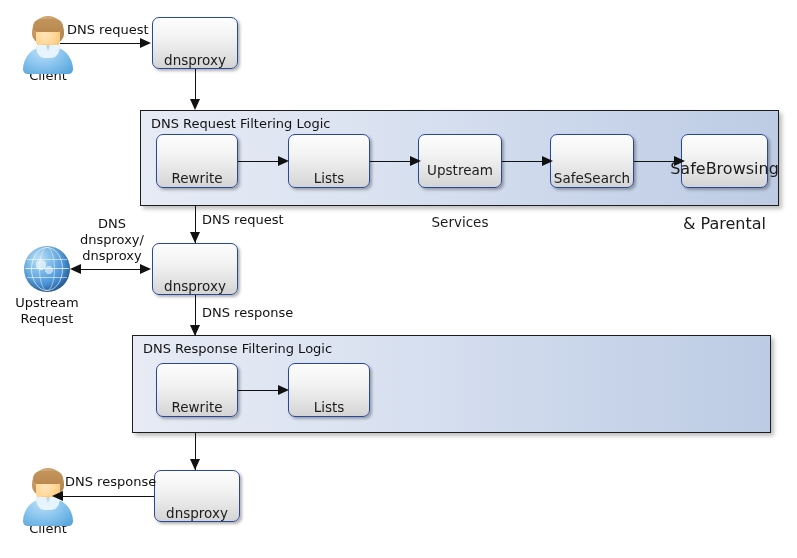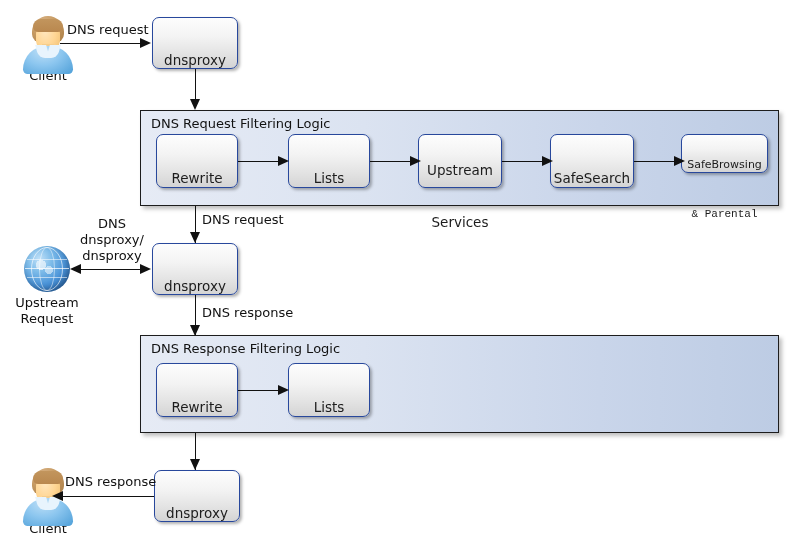--- a/index.html
+++ b/index.html
@@ -179,24 +179,24 @@
   <div class="line-h" style="left:502px;top:161px;width:42px;"></div>
   <div class="ar ar-r" style="left:542px;top:155.5px;"></div>
 
   <div class="node" style="left:550px;top:134px;width:84px;height:54px;">
     <span>SafeSearch</span>
   </div>
 
   <div class="line-h" style="left:634px;top:161px;width:42px;"></div>
   <div class="ar ar-r" style="left:674px;top:155.5px;"></div>
 
-  <div class="node" style="left:681px;top:134px;width:87px;height:39px;font-size:11px;">
+  <div class="node" style="left:681px;top:134px;width:87px;height:54px;font-size:16px;">
     <span>
         <span style="display: block;">SafeBrowsing</span>
-        <span style="display: block; font-family: Liberation Mono, monospace;">&amp; Parental</span>
+        <span style="display: block;">&amp; Parental</span>
       </span>
   </div>
 
   <div class="line-v" style="left:195px;top:206px;height:37px;"></div>
   <div class="ar ar-d" style="left:189.5px;top:232px;"></div>
   <div class="elabel" style="left:202px;top:212px;">DNS request</div>
 
   <div class="globe" style="left:24px;top:246px;">
     <div class="ball"></div>
     <div class="land"></div>
@@ -221,21 +221,21 @@
   </div>
 
   <div class="node" style="left:152px;top:243px;width:86px;height:52px;">
     <span>dnsproxy</span>
   </div>
 
   <div class="line-v" style="left:195px;top:295px;height:40px;"></div>
   <div class="ar ar-d" style="left:189.5px;top:325px;"></div>
   <div class="elabel" style="left:202px;top:305px;">DNS response</div>
 
-  <div class="container" style="left:140px;top:335px;width:639px;height:98px;">
+  <div class="container" style="left:132px;top:335px;width:639px;height:98px;">
     <div class="container-title">DNS Response Filtering Logic</div>
   </div>
 
   <div class="node" style="left:156px;top:363px;width:82px;height:54px;">
     <span>Rewrite</span>
   </div>
 
   <div class="line-h" style="left:238px;top:390px;width:42px;"></div>
   <div class="ar ar-r" style="left:278px;top:384.5px;"></div>
 

